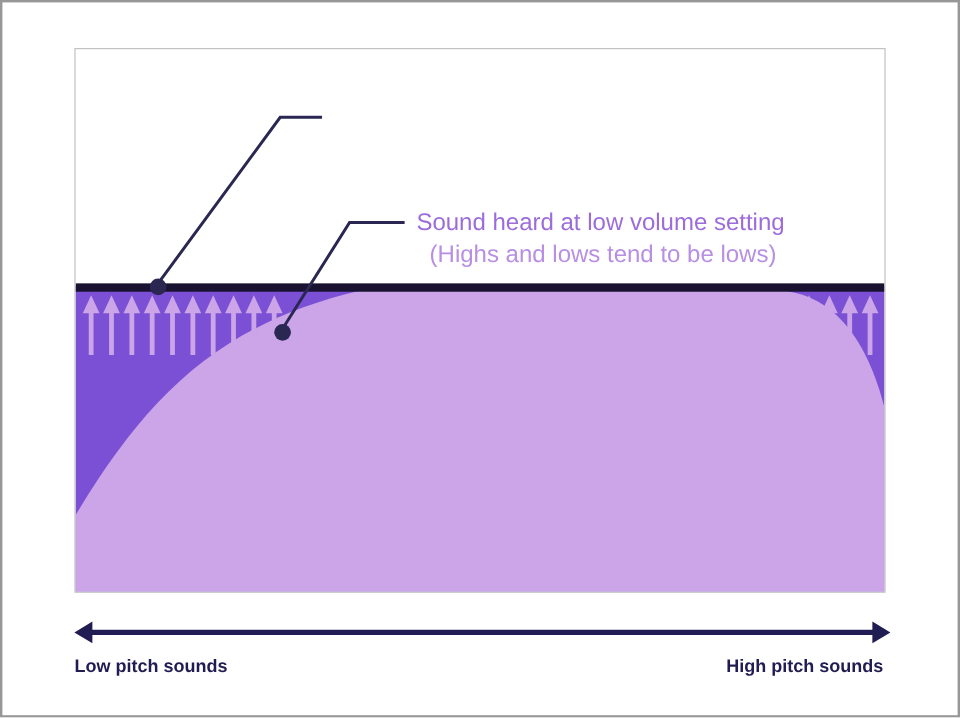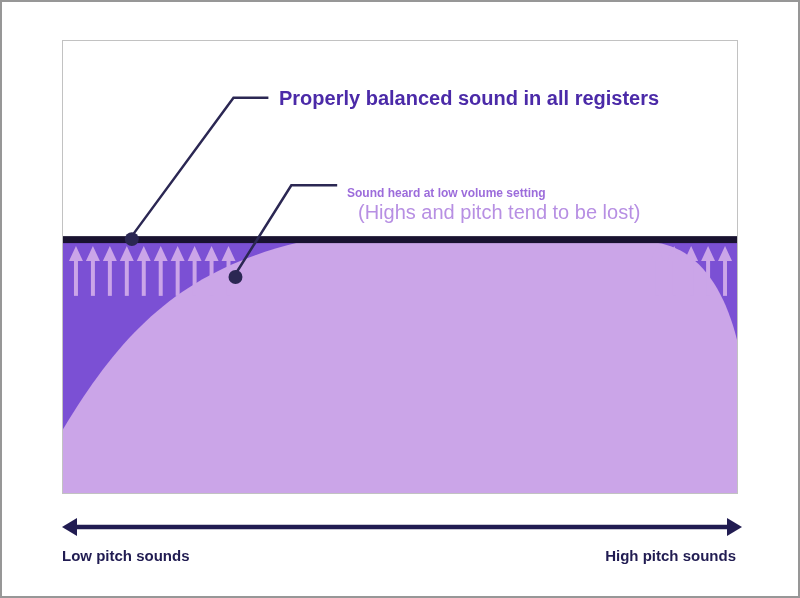--- a/index.html
+++ b/index.html
@@ -12,21 +12,21 @@
   .loud-region   { fill: var(--loud-region, #7b50d4); }
   .dome          { fill: var(--dome, #cba5e8); }
   .arrow-stem    { stroke: var(--arrow, #cba5e8); stroke-width:4; }
   .arrow-head    { fill: var(--arrow, #cba5e8); }
   .balanced-line { fill: var(--balanced-line, #191230); }
   .callout-line  { fill:none; stroke: var(--callout, #2b2753); stroke-width:2.5; }
   .callout-dot   { fill: var(--callout, #2b2753); }
 
   .label { position:absolute; white-space:nowrap; line-height:1.25; }
   .balanced { left:216px; top:45px;  font-size:20px; font-weight:bold; color:var(--callout-balanced-text, #4b2aa8); }
-  .lv-title { left:284px; top:145px; font-size:12px; font-weight:bold; color:var(--callout-low-volume-title, #9c6cdb); }
+  .lv-title { left:284px; top:133px; font-size:20px; font-weight:normal; color:var(--callout-low-volume-title, #9c6cdb); }
   .lv-sub   { left:295px; top:159px; font-size:20px; color:var(--callout-low-volume-subtitle, #b78fe3); }
 
   .axis-svg  { position:absolute; left:58px; top:512px; width:684px; height:26px; }
   .axis-line { stroke: var(--axis, #211c52); stroke-width:4.5; }
   .axis-head { fill: var(--axis, #211c52); }
   .axis-label { position:absolute; top:545px; font-size:15px; font-weight:bold; color:var(--axis, #211c52); white-space:nowrap; }
   .axis-label.left  { left:60px; }
   .axis-label.right { right:62px; }
 </style>
 </head>
@@ -70,23 +70,22 @@
 
       <rect class="balanced-line" x="0" y="196" width="676" height="7"></rect>
 
       <polyline class="callout-line" points="206,57 171,57 69,196"></polyline>
       <circle class="callout-dot" cx="69" cy="199" r="7"></circle>
 
       <polyline class="callout-line" points="275,145 229,145 173,234"></polyline>
       <circle class="callout-dot" cx="173" cy="237" r="7"></circle>
     </svg>
 
-    <div class="label balanced">Properly balanced sound in all registers</div>
     <div class="label lv-title">Sound heard at low volume setting</div>
-    <div class="label lv-sub">(Highs and pitch tend to be lost)</div>
+    <div class="label lv-sub">(Highs and lows tend to be lows)</div>
   </div>
 
   <svg class="axis-svg" viewBox="0 0 684 26">
     <line class="axis-line" x1="14" y1="13" x2="670" y2="13"></line>
     <polygon class="axis-head" points="17,4 17,22 2,13"></polygon>
     <polygon class="axis-head" points="667,4 667,22 682,13"></polygon>
   </svg>
 
   <div class="axis-label left">Low pitch sounds</div>
   <div class="axis-label right">High pitch sounds</div>

